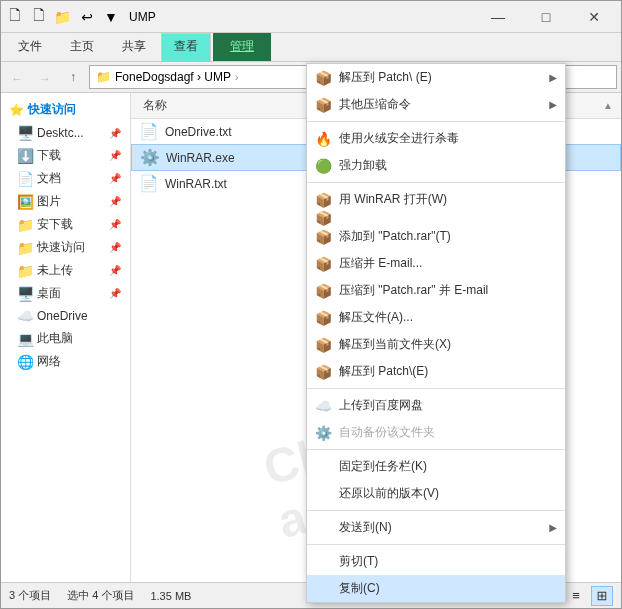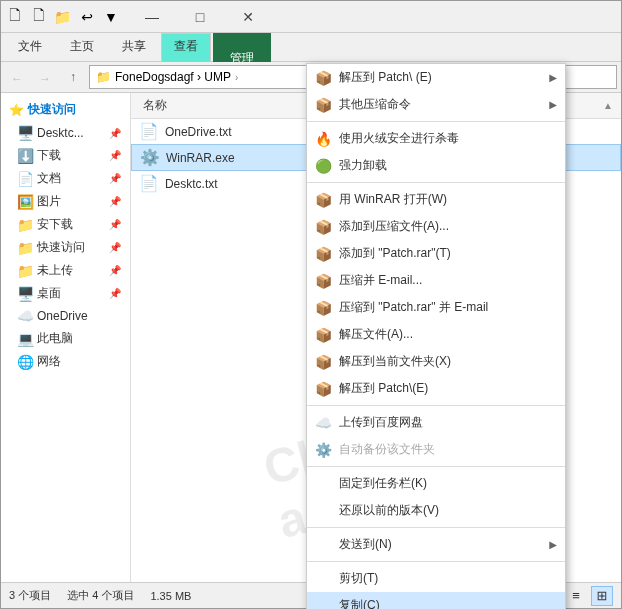--- a/index.html
+++ b/index.html
@@ -86,22 +86,22 @@
       margin-right: 2px;
     }
     .ribbon-tab.active {
       background: #5eead4;
       border-color: #ccc;
       border-bottom-color: white;
       margin-bottom: -1px;
     }
     .ribbon-tab.highlighted {
       background: #217346;
-      color: #ffffff;
-      padding: 16px 16px;
+      color: #86efac;
+      padding: 4px 16px;
       text-decoration: underline;
     }
 
     
     .toolbar {
       background: #f0f0f0;
       border-bottom: 1px solid #ccc;
       padding: 3px 4px;
       display: flex;
       align-items: center;
@@ -322,20 +322,21 @@
 <div class="window">
 
   <div class="titlebar">
     <div class="titlebar-icons">
       <div class="titlebar-icon">🗋</div>
       <div class="titlebar-icon">🗋</div>
       <div class="titlebar-icon">📁</div>
       <div class="titlebar-icon">↩</div>
       <div class="titlebar-icon">▼</div>
     </div>
+    <span class="titlebar-title">UMP</span>
     <div class="titlebar-controls">
       <div class="titlebar-btn">—</div>
       <div class="titlebar-btn">□</div>
       <div class="titlebar-btn close">✕</div>
     </div>
   </div>
 
   <div class="ribbon">
     <div class="ribbon-tabs">
       <div class="ribbon-tab">文件</div>
@@ -430,21 +431,21 @@
       <div class="file-item">
         <span class="file-icon">📄</span>
         <span>OneDrive.txt</span>
       </div>
       <div class="file-item selected">
         <span class="file-icon">⚙️</span>
         <span>WinRAR.exe</span>
       </div>
       <div class="file-item">
         <span class="file-icon">📄</span>
-        <span>Desktc.txt</span>
+        <span>WinRAR.txt</span>
       </div>
 
       <div class="watermark">
         <div>Ch</div>
         <div>am</div>
       </div>
     </div>
 
   </div>
 
@@ -482,21 +483,20 @@
         <span>强力卸载</span>
       </div>
       <div class="ctx-divider"></div>
 
       <div class="ctx-item">
         <span class="ctx-icon">📦</span>
         <span>用 WinRAR 打开(W)</span>
       </div>
       <div class="ctx-item">
         <span class="ctx-icon">📦</span>
-        <span>添加到压缩文件(A)...</span>
       </div>
       <div class="ctx-item">
         <span class="ctx-icon">📦</span>
         <span>添加到 "Patch.rar"(T)</span>
       </div>
       <div class="ctx-item">
         <span class="ctx-icon">📦</span>
         <span>压缩并 E-mail...</span>
       </div>
       <div class="ctx-item">

